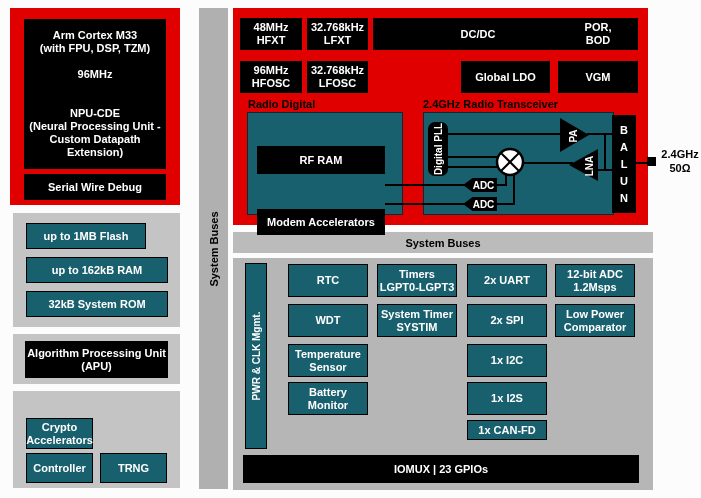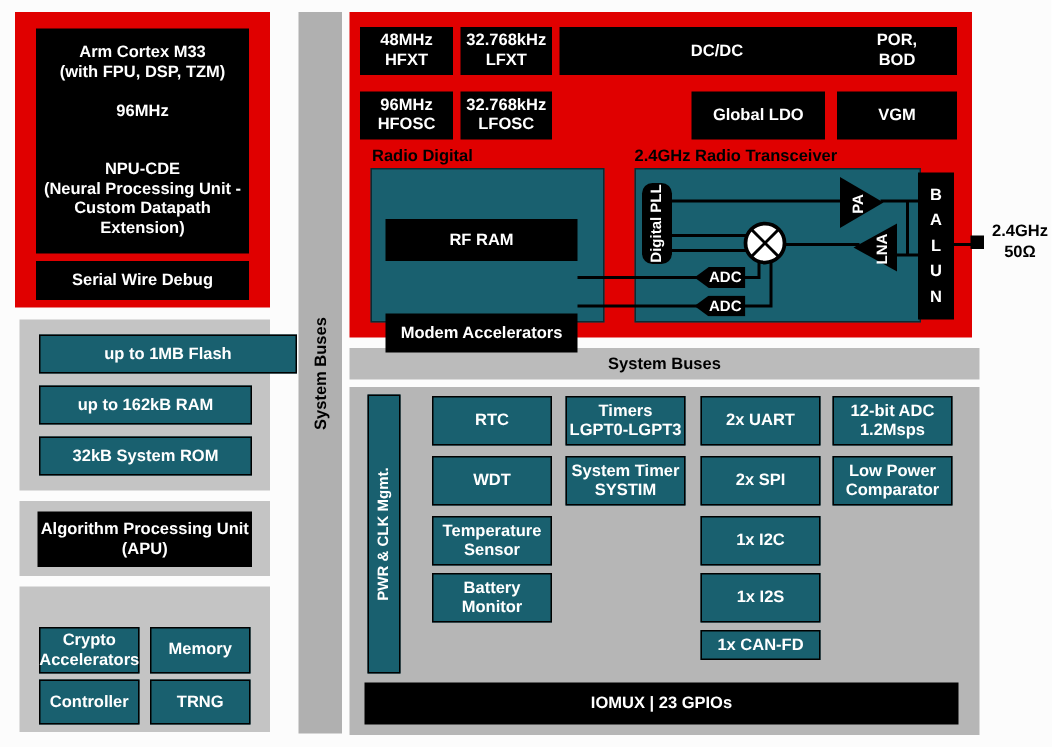--- a/index.html
+++ b/index.html
@@ -36,34 +36,33 @@
 96MHz
 
 
 NPU-CDE
 (Neural Processing Unit -
 Custom Datapath Extension)</div>
     <div class="blk black" style="left:14px;top:166px;width:142px;height:26px;">Serial Wire Debug</div>
   </div>
 
   <div class="panel" style="left:13px;top:213px;width:167px;height:114px;background:#C4C4C4;">
-    <div class="blk teal" style="left:13px;top:10px;width:172px;height:26px;">up to 1MB Flash</div>
+    <div class="blk teal" style="left:13px;top:10px;width:120px;height:26px;">up to 1MB Flash</div>
     <div class="blk teal" style="left:13px;top:44px;width:142px;height:26px;">up to 162kB RAM</div>
     <div class="blk teal" style="left:13px;top:78px;width:142px;height:26px;">32kB System ROM</div>
   </div>
 
   <div class="panel" style="left:13px;top:334px;width:167px;height:50px;background:#C4C4C4;">
     <div class="blk black" style="left:12px;top:7px;width:143px;height:37px;">Algorithm Processing Unit
 (APU)</div>
   </div>
 
   <div class="panel" style="left:13px;top:391px;width:167px;height:97px;background:#C4C4C4;">
     <div class="blk teal" style="left:13px;top:27px;width:67px;height:31px;">Crypto
 Accelerators</div>
-    <div class="blk teal" style="left:87px;top:27px;width:67px;height:31px;">Memory</div>
     <div class="blk teal" style="left:13px;top:62px;width:67px;height:30px;">Controller</div>
     <div class="blk teal" style="left:87px;top:62px;width:67px;height:30px;">TRNG</div>
   </div>
 
   <div class="panel" style="left:199px;top:8px;width:29px;height:481px;background:#B0B0B0;">
     <span class="vtext" style="font-size:11px;color:#000;">System Buses</span>
   </div>
 
   <div class="panel" style="left:233px;top:8px;width:415px;height:217px;background:#E00000;">
 

